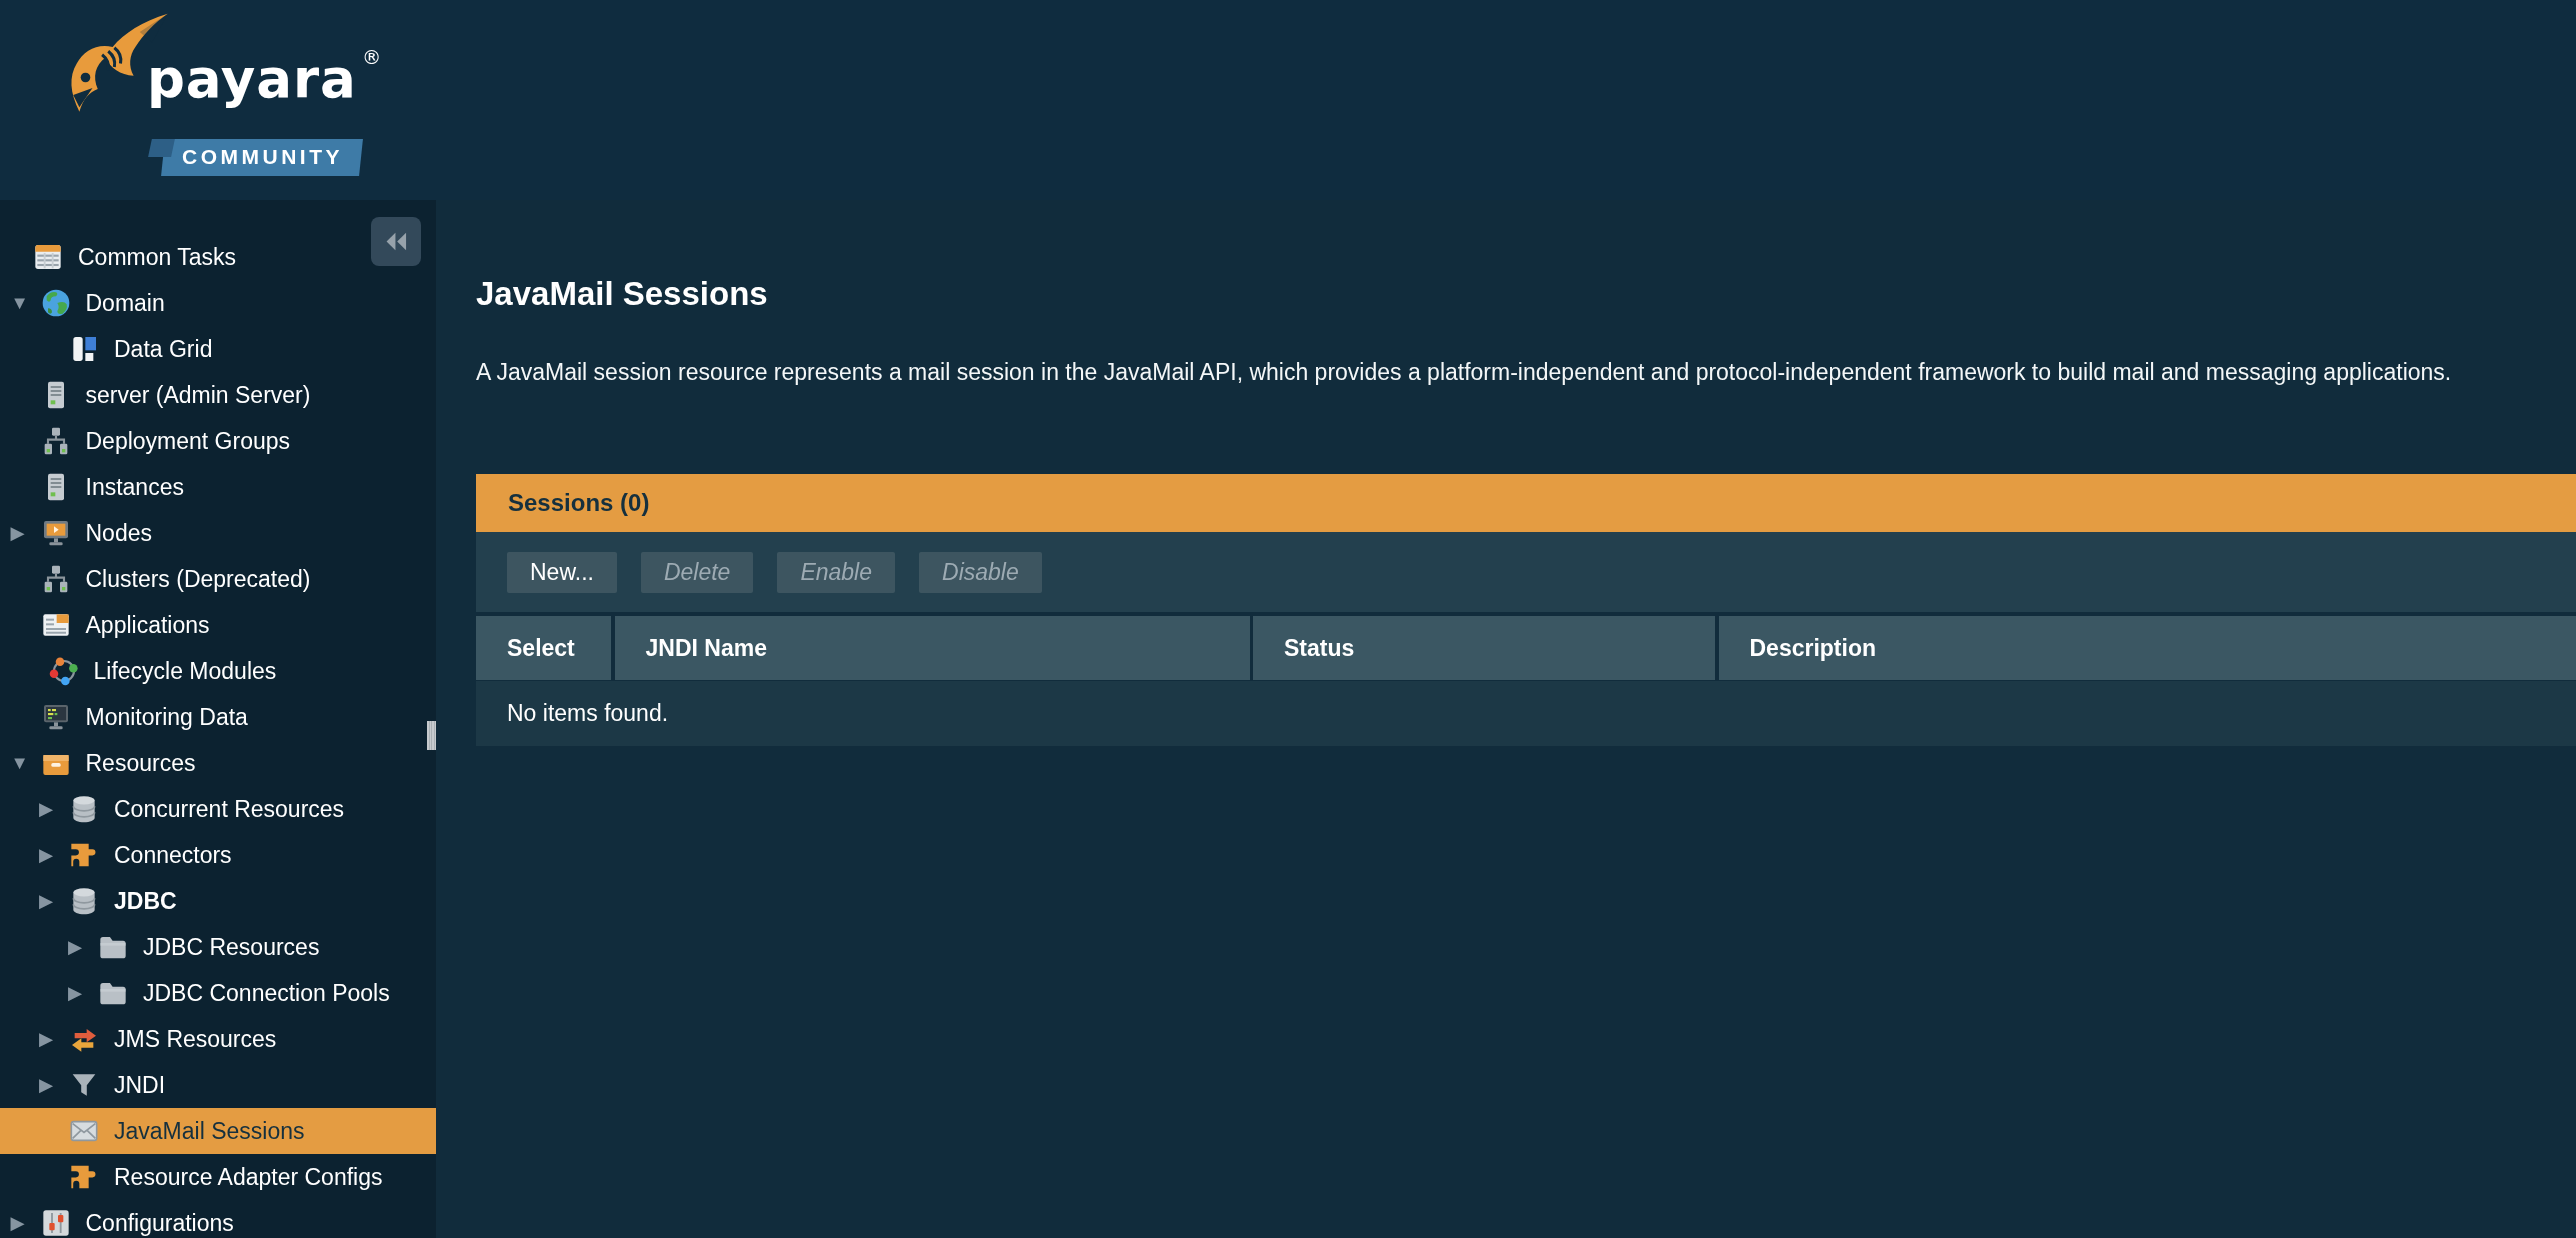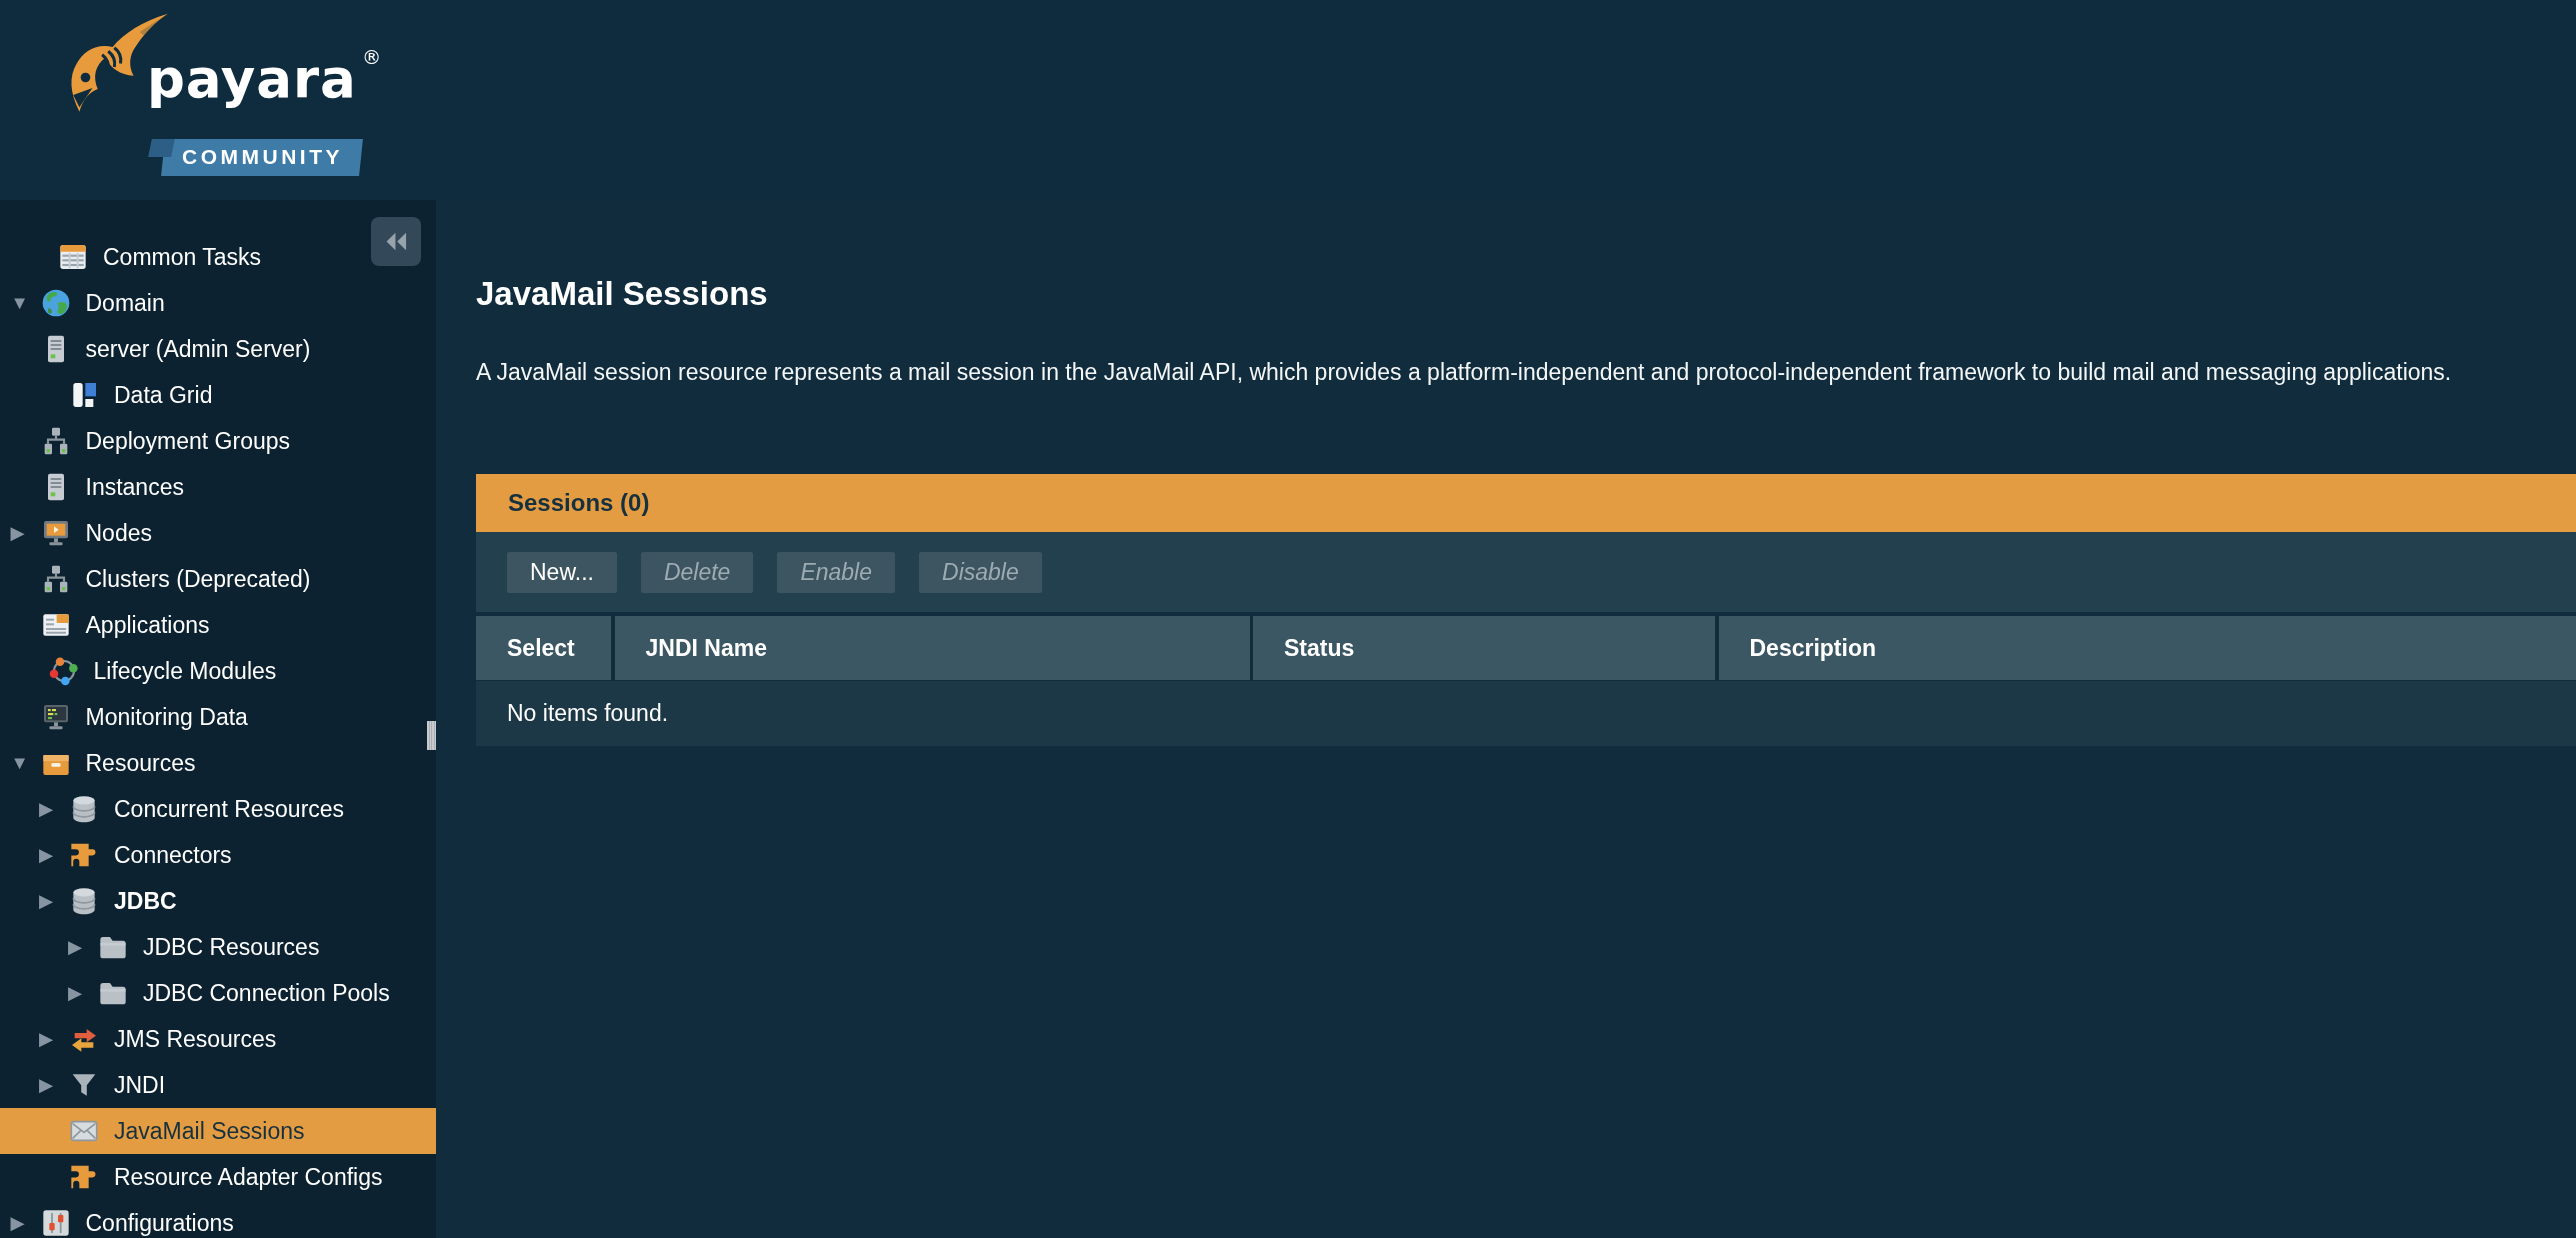--- a/index.html
+++ b/index.html
@@ -80,21 +80,21 @@
 
   <div class="body-row">
     <aside class="sidebar">
       <button class="collapse-btn" title="">
         <svg width="26" height="23" viewBox="0 0 22 18">
           <path d="M10.5 1.5 L3 9 L10.5 16.5 Z" fill="#97a2ab"></path>
           <path d="M19.5 1.5 L12 9 L19.5 16.5 Z" fill="#97a2ab"></path>
         </svg>
       </button>
       <nav>
-          <div class="nav-row" style="padding-left: 28px;">
+          <div class="nav-row" style="padding-left: 3px;">
             <span class="expander"></span>
             <span class="nav-icon">
               <svg viewBox="0 0 24 24">
                 <rect x="2.5" y="3" width="19" height="18" rx="2" fill="#e9edf0"></rect>
                 <path d="M2.5 5a2 2 0 0 1 2-2h15a2 2 0 0 1 2 2v3h-19z" fill="#e89b3c"></path>
                 <g stroke="#98a3ab" stroke-width="1.6">
                   <line x1="4" y1="11" x2="20" y2="11"></line>
                   <line x1="4" y1="14.5" x2="20" y2="14.5"></line>
                   <line x1="4" y1="18" x2="20" y2="18"></line>
                 </g>
@@ -111,45 +111,45 @@
             <span class="nav-icon">
               <svg viewBox="0 0 24 24">
                 <circle cx="12" cy="12" r="10" fill="#4aa3df"></circle>
                 <path d="M5 7 q3-4 7-3 q2 1 0 3 q-4 0-4 3 q-1 2-3 0 z" fill="#46a84c"></path>
                 <path d="M13 12 q5-2 7 1 q1 4-3 7 q-4 1-4-2 q2-3 0-6 z" fill="#46a84c"></path>
                 <path d="M6 16 q3 0 3 3 q-1 2-3 0 z" fill="#3b8f40"></path>
               </svg>
             </span>
             <span class="nav-label">Domain</span>
           </div>
+          <div class="nav-row" style="padding-left: 39px;">
+            <span class="expander"></span>
+            <span class="nav-icon">
+              <svg viewBox="0 0 24 24">
+                <rect x="4" y="3" width="7" height="18" rx="2" fill="#f2f4f5"></rect>
+                <rect x="13" y="3" width="8" height="10" fill="#3f7fd6"></rect>
+                <rect x="13" y="15" width="6" height="6" fill="#f2f4f5"></rect>
+              </svg>
+            </span>
+            <span class="nav-label">Data Grid</span>
+          </div>
           <div class="nav-row" style="padding-left: 10.5px;">
             <span class="expander"></span>
             <span class="nav-icon">
               <svg viewBox="0 0 24 24">
                 <rect x="6" y="2" width="12" height="20" rx="1.5" fill="#c6ccd1"></rect>
                 <g stroke="#7d878e" stroke-width="1.4">
                   <line x1="8" y1="6" x2="16" y2="6"></line>
                   <line x1="8" y1="9" x2="16" y2="9"></line>
                   <line x1="8" y1="12" x2="16" y2="12"></line>
                 </g>
                 <rect x="8" y="16" width="3.5" height="3" fill="#6fbf4e"></rect>
               </svg>
             </span>
             <span class="nav-label">server (Admin Server)</span>
-          </div>
-          <div class="nav-row" style="padding-left: 39px;">
-            <span class="expander"></span>
-            <span class="nav-icon">
-              <svg viewBox="0 0 24 24">
-                <rect x="4" y="3" width="7" height="18" rx="2" fill="#f2f4f5"></rect>
-                <rect x="13" y="3" width="8" height="10" fill="#3f7fd6"></rect>
-                <rect x="13" y="15" width="6" height="6" fill="#f2f4f5"></rect>
-              </svg>
-            </span>
-            <span class="nav-label">Data Grid</span>
           </div>
           <div class="nav-row" style="padding-left: 10.5px;">
             <span class="expander"></span>
             <span class="nav-icon">
               <svg viewBox="0 0 24 24">
                 <rect x="9" y="2" width="6" height="6" rx="1" fill="#aab3ba"></rect>
                 <path d="M12 8 v3 M12 11 h-6 v3 M12 11 h6 v3" stroke="#8b959c" stroke-width="1.6" fill="none"></path>
                 <rect x="3.5" y="14" width="5.5" height="8" rx="1" fill="#aab3ba"></rect>
                 <rect x="15" y="14" width="5.5" height="8" rx="1" fill="#aab3ba"></rect>
                 <rect x="5" y="18" width="2.5" height="2.5" fill="#6fbf4e"></rect>

